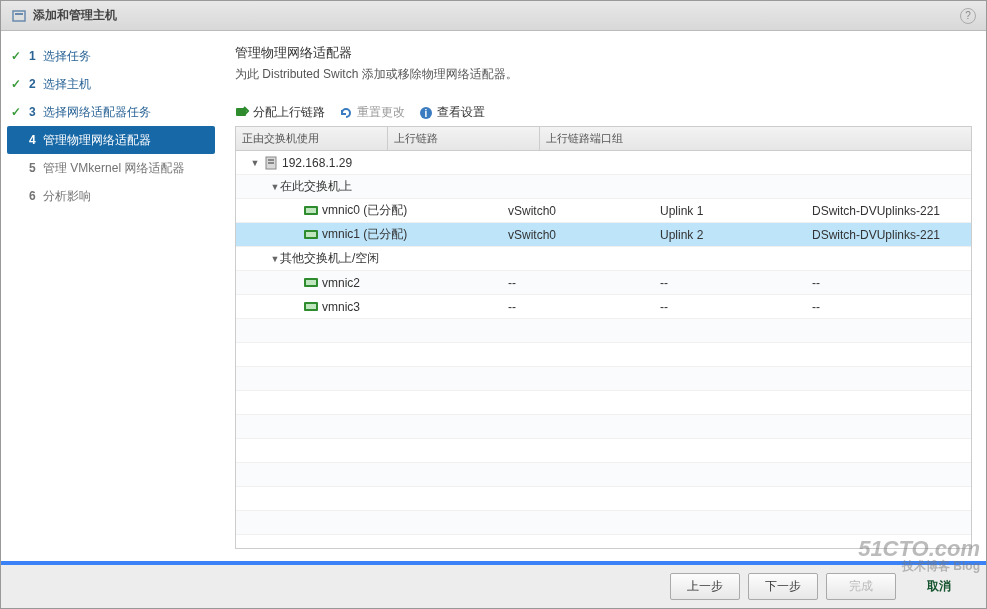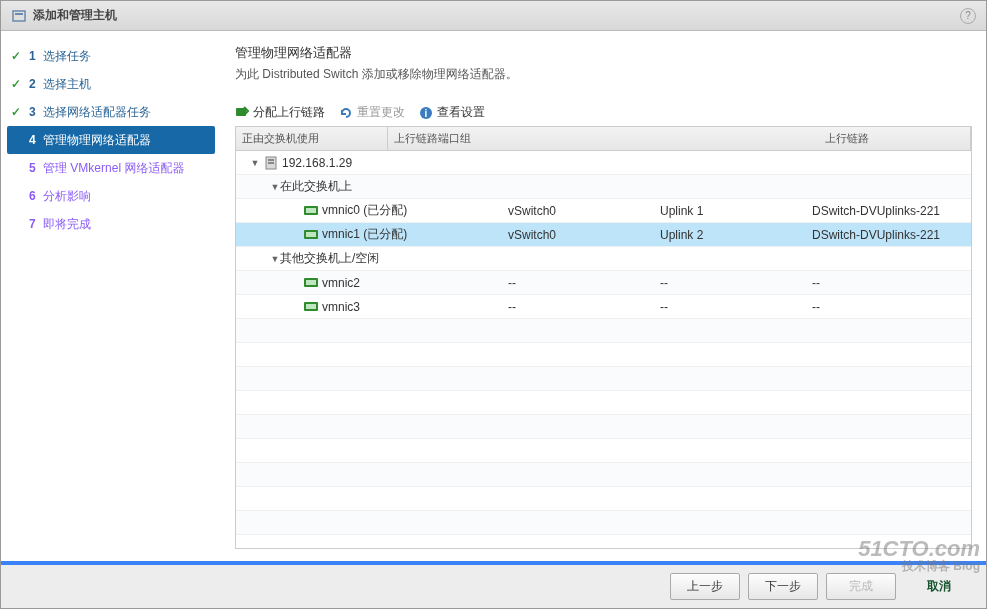--- a/index.html
+++ b/index.html
@@ -10,21 +10,21 @@
     .titlebar .title { font-weight: bold; color: #444; flex: 1; }
     .help-icon { width: 16px; height: 16px; border: 1px solid #aaa; border-radius: 50%; text-align: center; line-height: 14px; font-size: 10px; color: #888; cursor: pointer; }
     .content { flex: 1; display: flex; background: #fff; border-top: 1px solid #fff; overflow: hidden; }
     .sidebar { width: 220px; padding: 10px 0; background: #fff; }
     .step { padding: 5px 10px 5px 28px; position: relative; color: #888; cursor: pointer; line-height: 18px; }
     .step .num { font-weight: bold; margin-right: 4px; }
     .step.done { color: #2a6496; }
     .step.done::before { content: "✓"; position: absolute; left: 10px; color: #3a9b3a; font-weight: bold; }
     .step.current { background: #1668a7; color: #fff; border-radius: 2px; margin: 0 6px; padding-left: 22px; }
     .step.current .num { color: #fff; }
-    .step.pending { color: #8b5cf6; }
+    .step.pending { color: #737373; }
     .main { flex: 1; padding: 12px 14px; display: flex; flex-direction: column; overflow: hidden; }
     .main-title { font-size: 13px; color: #333; margin-bottom: 4px; }
     .main-desc { font-size: 12px; color: #555; margin-bottom: 18px; }
     .toolbar { display: flex; align-items: center; gap: 14px; padding: 3px 0; margin-bottom: 2px; }
     .toolbar-btn { display: flex; align-items: center; gap: 4px; color: #333; cursor: pointer; }
     .toolbar-btn.disabled { color: #999; }
     .tb-icon { width: 14px; height: 14px; display: inline-flex; align-items: center; justify-content: center; }
     .table-wrap { flex: 1; border: 1px solid #ccc; display: flex; flex-direction: column; min-height: 0; }
     .thead { display: flex; background: linear-gradient(#f3f3f3,#e6e6e6); border-bottom: 1px solid #ccc; font-size: 11px; color: #555; }
     .th { padding: 4px 6px; border-right: 1px solid #ccc; display: flex; align-items: center; }
@@ -67,21 +67,20 @@
 
   <div class="content">
 
     <div class="sidebar" id="sidebar">
         <div class="step done"><span class="num">1</span> <span>选择任务</span></div>
         <div class="step done"><span class="num">2</span> <span>选择主机</span></div>
         <div class="step done"><span class="num">3</span> <span>选择网络适配器任务</span></div>
         <div class="step current"><span class="num">4</span> <span>管理物理网络适配器</span></div>
         <div class="step pending"><span class="num">5</span> <span>管理 VMkernel 网络适配器</span></div>
         <div class="step pending"><span class="num">6</span> <span>分析影响</span></div>
-        <div class="step pending"><span class="num">7</span> <span>即将完成</span></div>
       </div>
 
     <div class="main">
       <div class="main-title">管理物理网络适配器</div>
       <div class="main-desc">为此 Distributed Switch 添加或移除物理网络适配器。</div>
 
       <div class="toolbar">
         <span class="toolbar-btn">
           <span class="tb-icon">
             <svg width="14" height="14" viewBox="0 0 14 14">
@@ -107,22 +106,22 @@
                 <text x="7" y="11" text-anchor="middle" fill="#fff" font-size="10" font-weight="bold">i</text>
               </svg>
           </span>
           <span>查看设置</span>
         </span>
       </div>
 
       <div class="table-wrap">
         <div class="thead">
           <div class="th col2">正由交换机使用</div>
+          <div class="th col3">上行链路</div>
           <div class="th col4">上行链路端口组</div>
-          <div class="th col3">上行链路</div>
         </div>
         <div class="tbody" id="tbody">
             <div class="row">
               <div class="cell col1">
                 <span class="indent" style="width:8px"></span>
                 <span class="tree-toggle">▼</span>
                 <span class="host-icon">
                   <svg width="14" height="14" viewBox="0 0 14 14">
                     <rect x="2" y="1" width="10" height="12" fill="#d9d9d9" stroke="#888"></rect>
                     <rect x="4" y="3" width="6" height="2" fill="#888"></rect>

